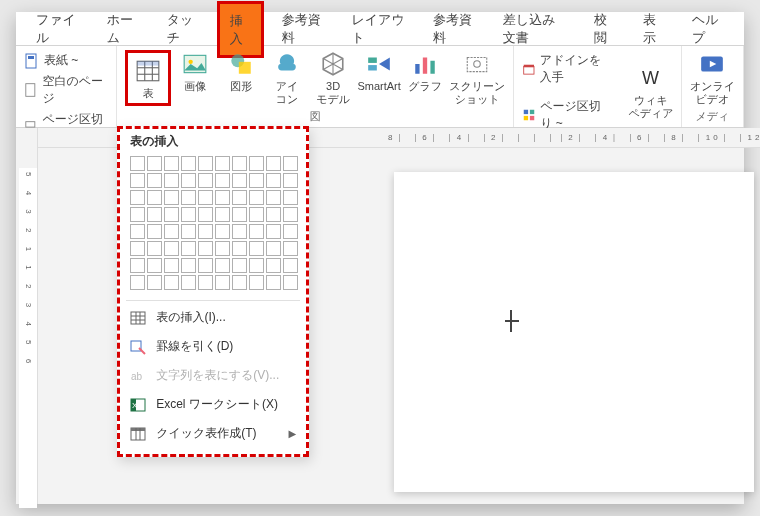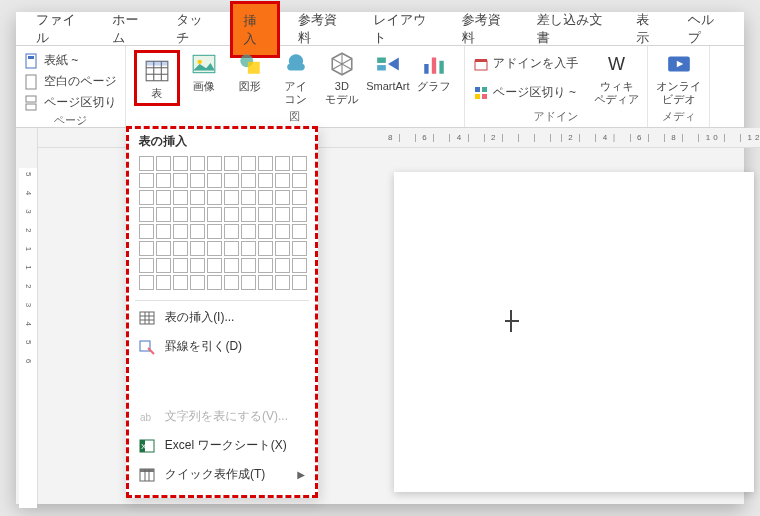--- a/index.html
+++ b/index.html
@@ -26,39 +26,40 @@
 .page { position: absolute; top: 44px; left: 356px; width: 360px; height: 320px; background: #fff; box-shadow: 0 2px 8px rgba(0,0,0,0.2); }
 .cursor { position: absolute; top: 138px; left: 116px; width: 14px; height: 22px; }
 .cursor::before { content:''; position:absolute; left:0; top:0; width:2px; height:22px; background:#444; }
 .cursor::after { content:''; position:absolute; left:-5px; top:10px; width:14px; height:2px; background:#444; }
 .dropdown { position: absolute; top: 0; left: 110px; width: 192px; background: #fff; border: 3px dashed #d60000; box-shadow: 2px 4px 12px rgba(0,0,0,0.15); z-index: 100; padding-bottom: 6px; }
 .dd-title { font-size: 12px; font-weight: bold; color: #333; padding: 4px 10px 2px 10px; }
 .grid { display: grid; grid-template-columns: repeat(10, 15px); grid-template-rows: repeat(8, 15px); gap: 2px; padding: 4px 10px 8px 10px; }
 .cell { width: 15px; height: 15px; border: 1px solid #b0b0b0; background: #fff; }
 .dd-sep { height: 1px; background: #e0e0e0; margin: 2px 6px; }
 .dd-item { display: flex; align-items: center; gap: 10px; padding: 6px 10px; font-size: 12px; color: #333; cursor: pointer; }
-.dd-item.disabled { color: #b0b0b0; cursor: default; margin-top: 41px; }
+.dd-item.disabled { color: #b0b0b0; cursor: default; }
 .dd-item .dic { width: 16px; height: 16px; flex-shrink: 0; }
 .dd-item .arrow { margin-left: auto; color: #666; font-size: 10px; }
 svg { display: block; }
 </style>
 </head>
 <body>
 
 <div class="frame">
 
   <div class="tabs">
     <div class="tab">ファイル</div>
     <div class="tab">ホーム</div>
     <div class="tab">タッチ</div>
     <div class="tab active">挿入</div>
     <div class="tab">参考資料</div>
     <div class="tab">レイアウト</div>
     <div class="tab">参考資料</div>
     <div class="tab">差し込み文書</div>
+    <div class="tab">校閲</div>
     <div class="tab">表示</div>
     <div class="tab">ヘルプ</div>
   </div>
 
   <div class="ribbon">
 
     <div class="group">
       <div>
         <div class="hitem">
           <svg class="sic" viewBox="0 0 16 16">
@@ -149,20 +150,30 @@
         </div>
         <div class="vitem">
           <div class="ic">
               <svg viewBox="0 0 24 24" width="26" height="26">
                 <rect x="3" y="12" width="4" height="9" fill="#4472c4"></rect>
                 <rect x="10" y="6" width="4" height="15" fill="#e67"></rect>
                 <rect x="17" y="9" width="4" height="12" fill="#4a9"></rect>
               </svg>
             </div>
           <div class="lbl">グラフ</div>
+        </div>
+        <div class="vitem">
+          <div class="ic">
+              <svg viewBox="0 0 24 24" width="26" height="26">
+                <rect x="3" y="6" width="18" height="13" fill="none" stroke="#888" stroke-dasharray="2 1"></rect>
+                <circle cx="12" cy="12" r="3" fill="none" stroke="#888"></circle>
+              </svg>
+            </div>
+          <div class="lbl" style="white-space:pre;">スクリーン
+ショット</div>
         </div>
       </div>
       <div class="group-label">図</div>
 
       <div class="dropdown" style="top:80px; left:0;">
         <div class="dd-title">表の挿入</div>
         <div class="grid">
             <div class="cell"></div>
             <div class="cell"></div>
             <div class="cell"></div>

